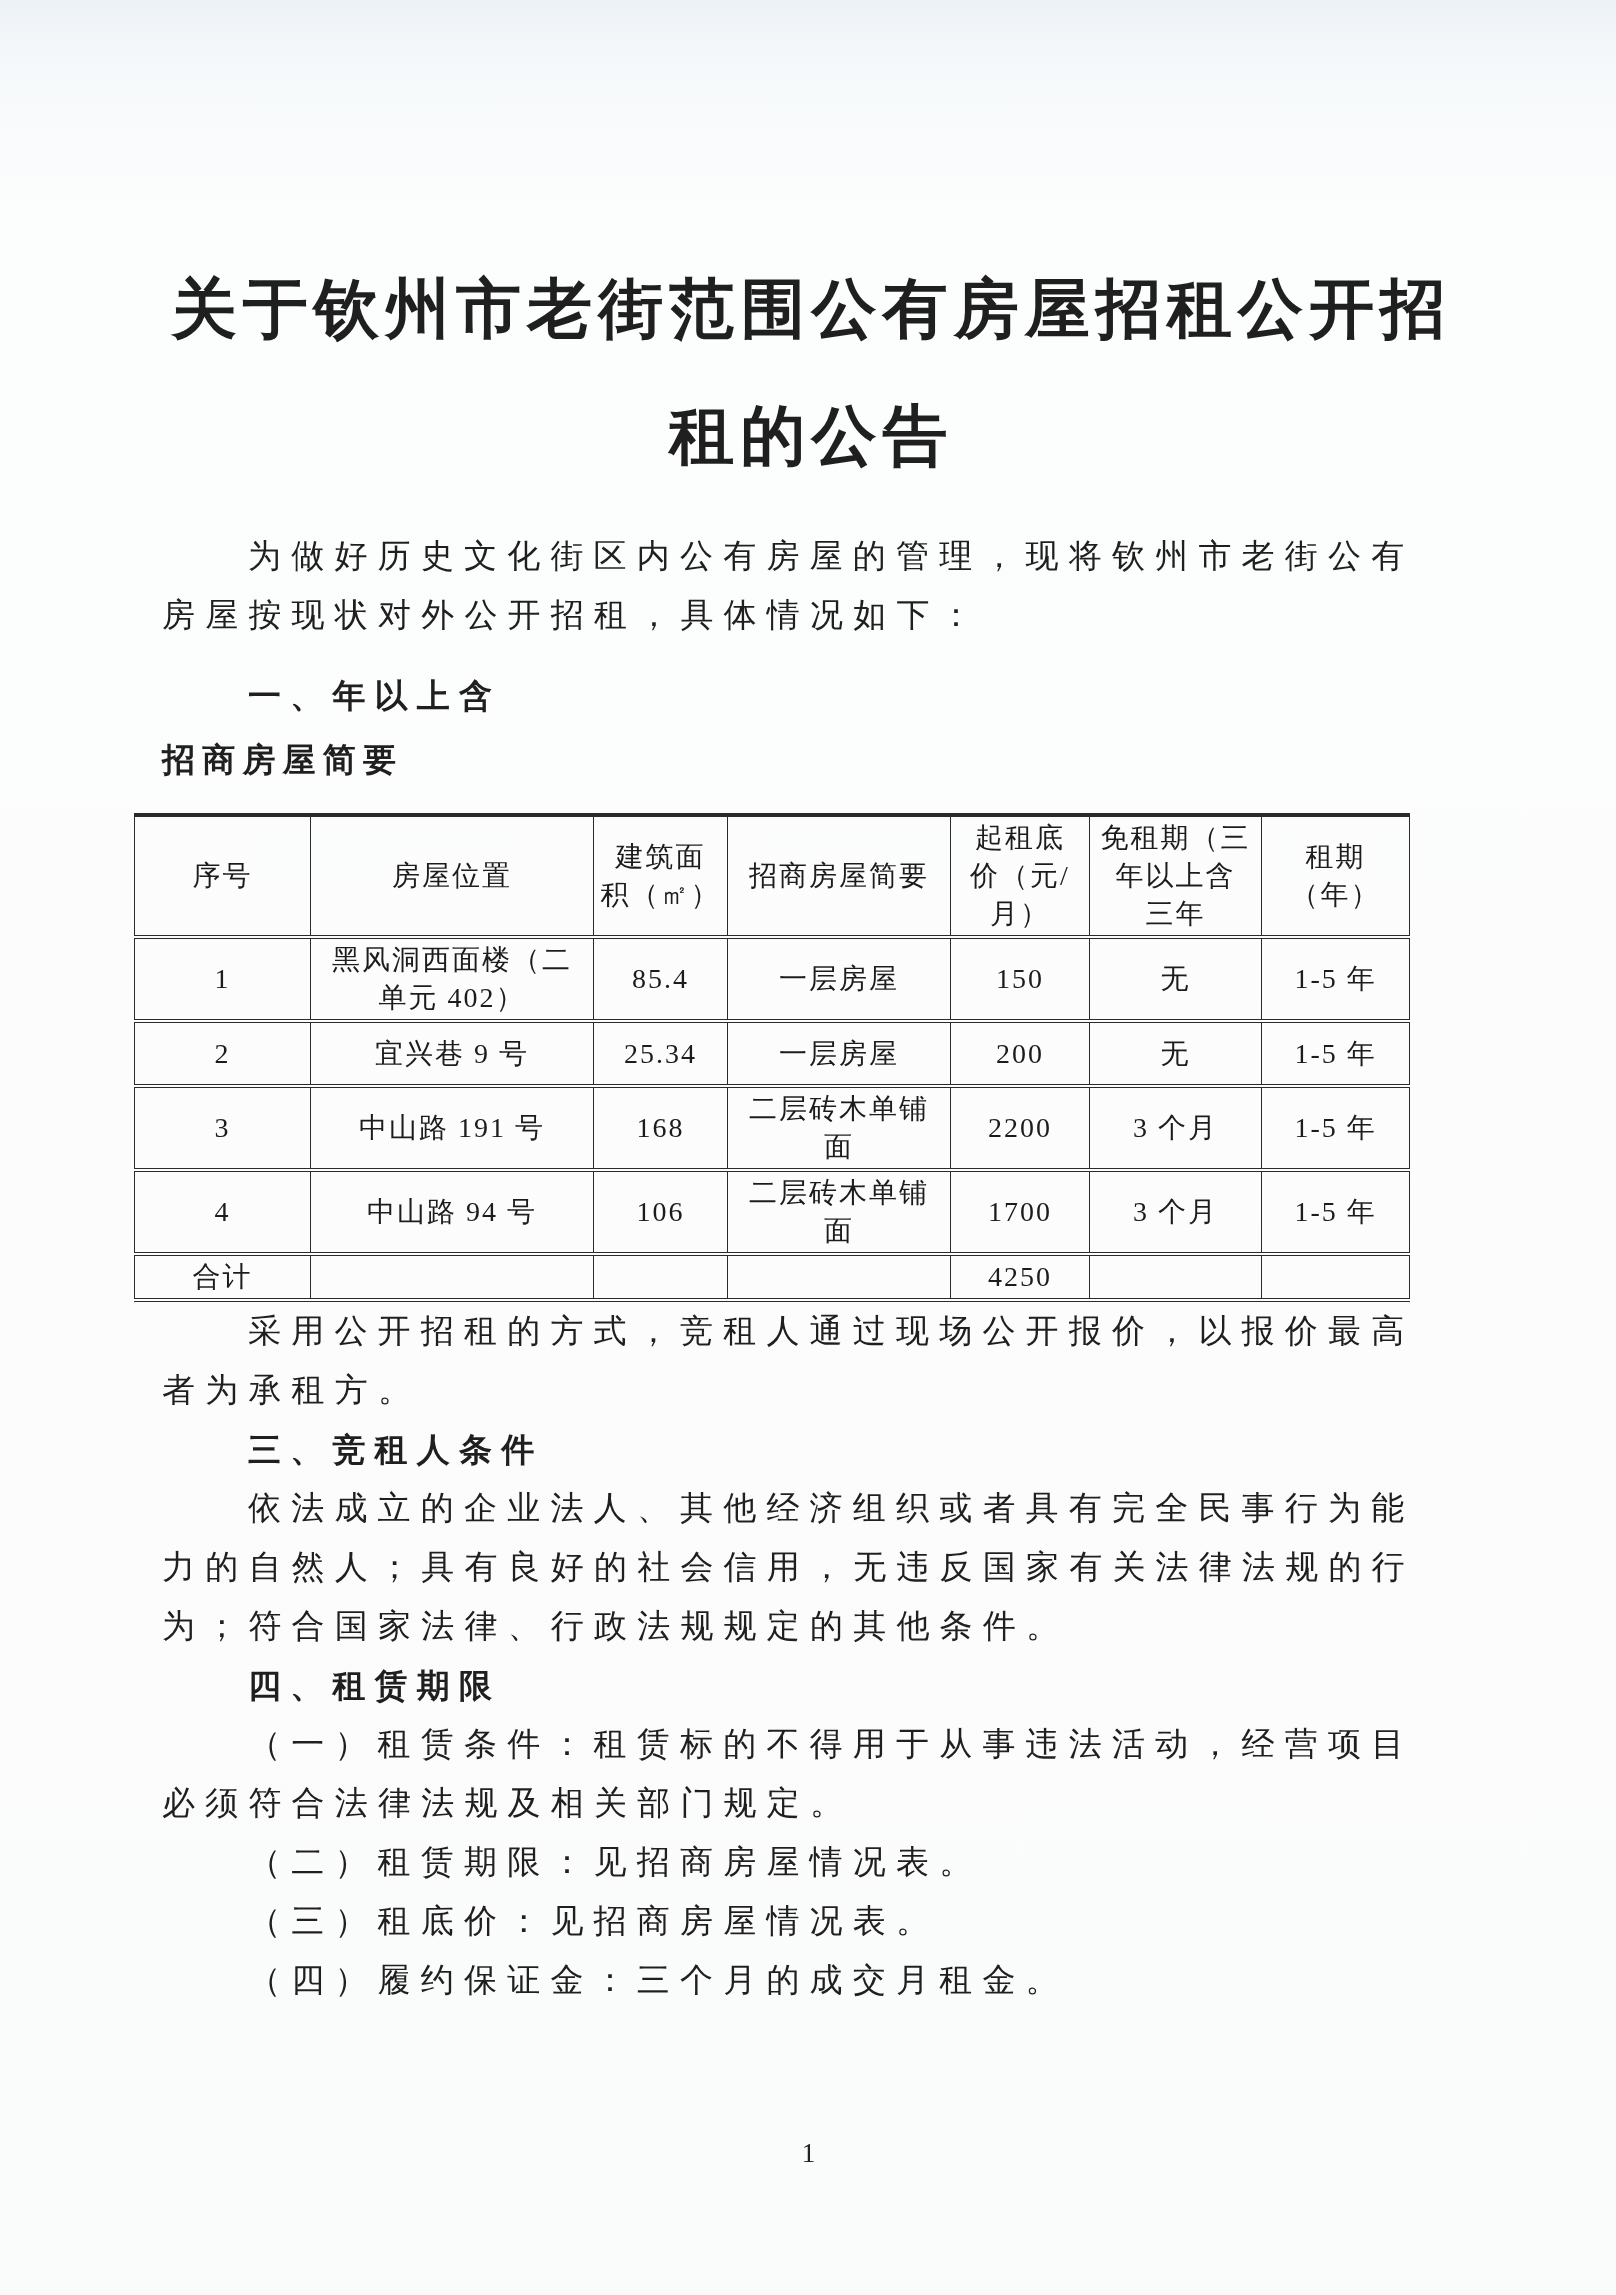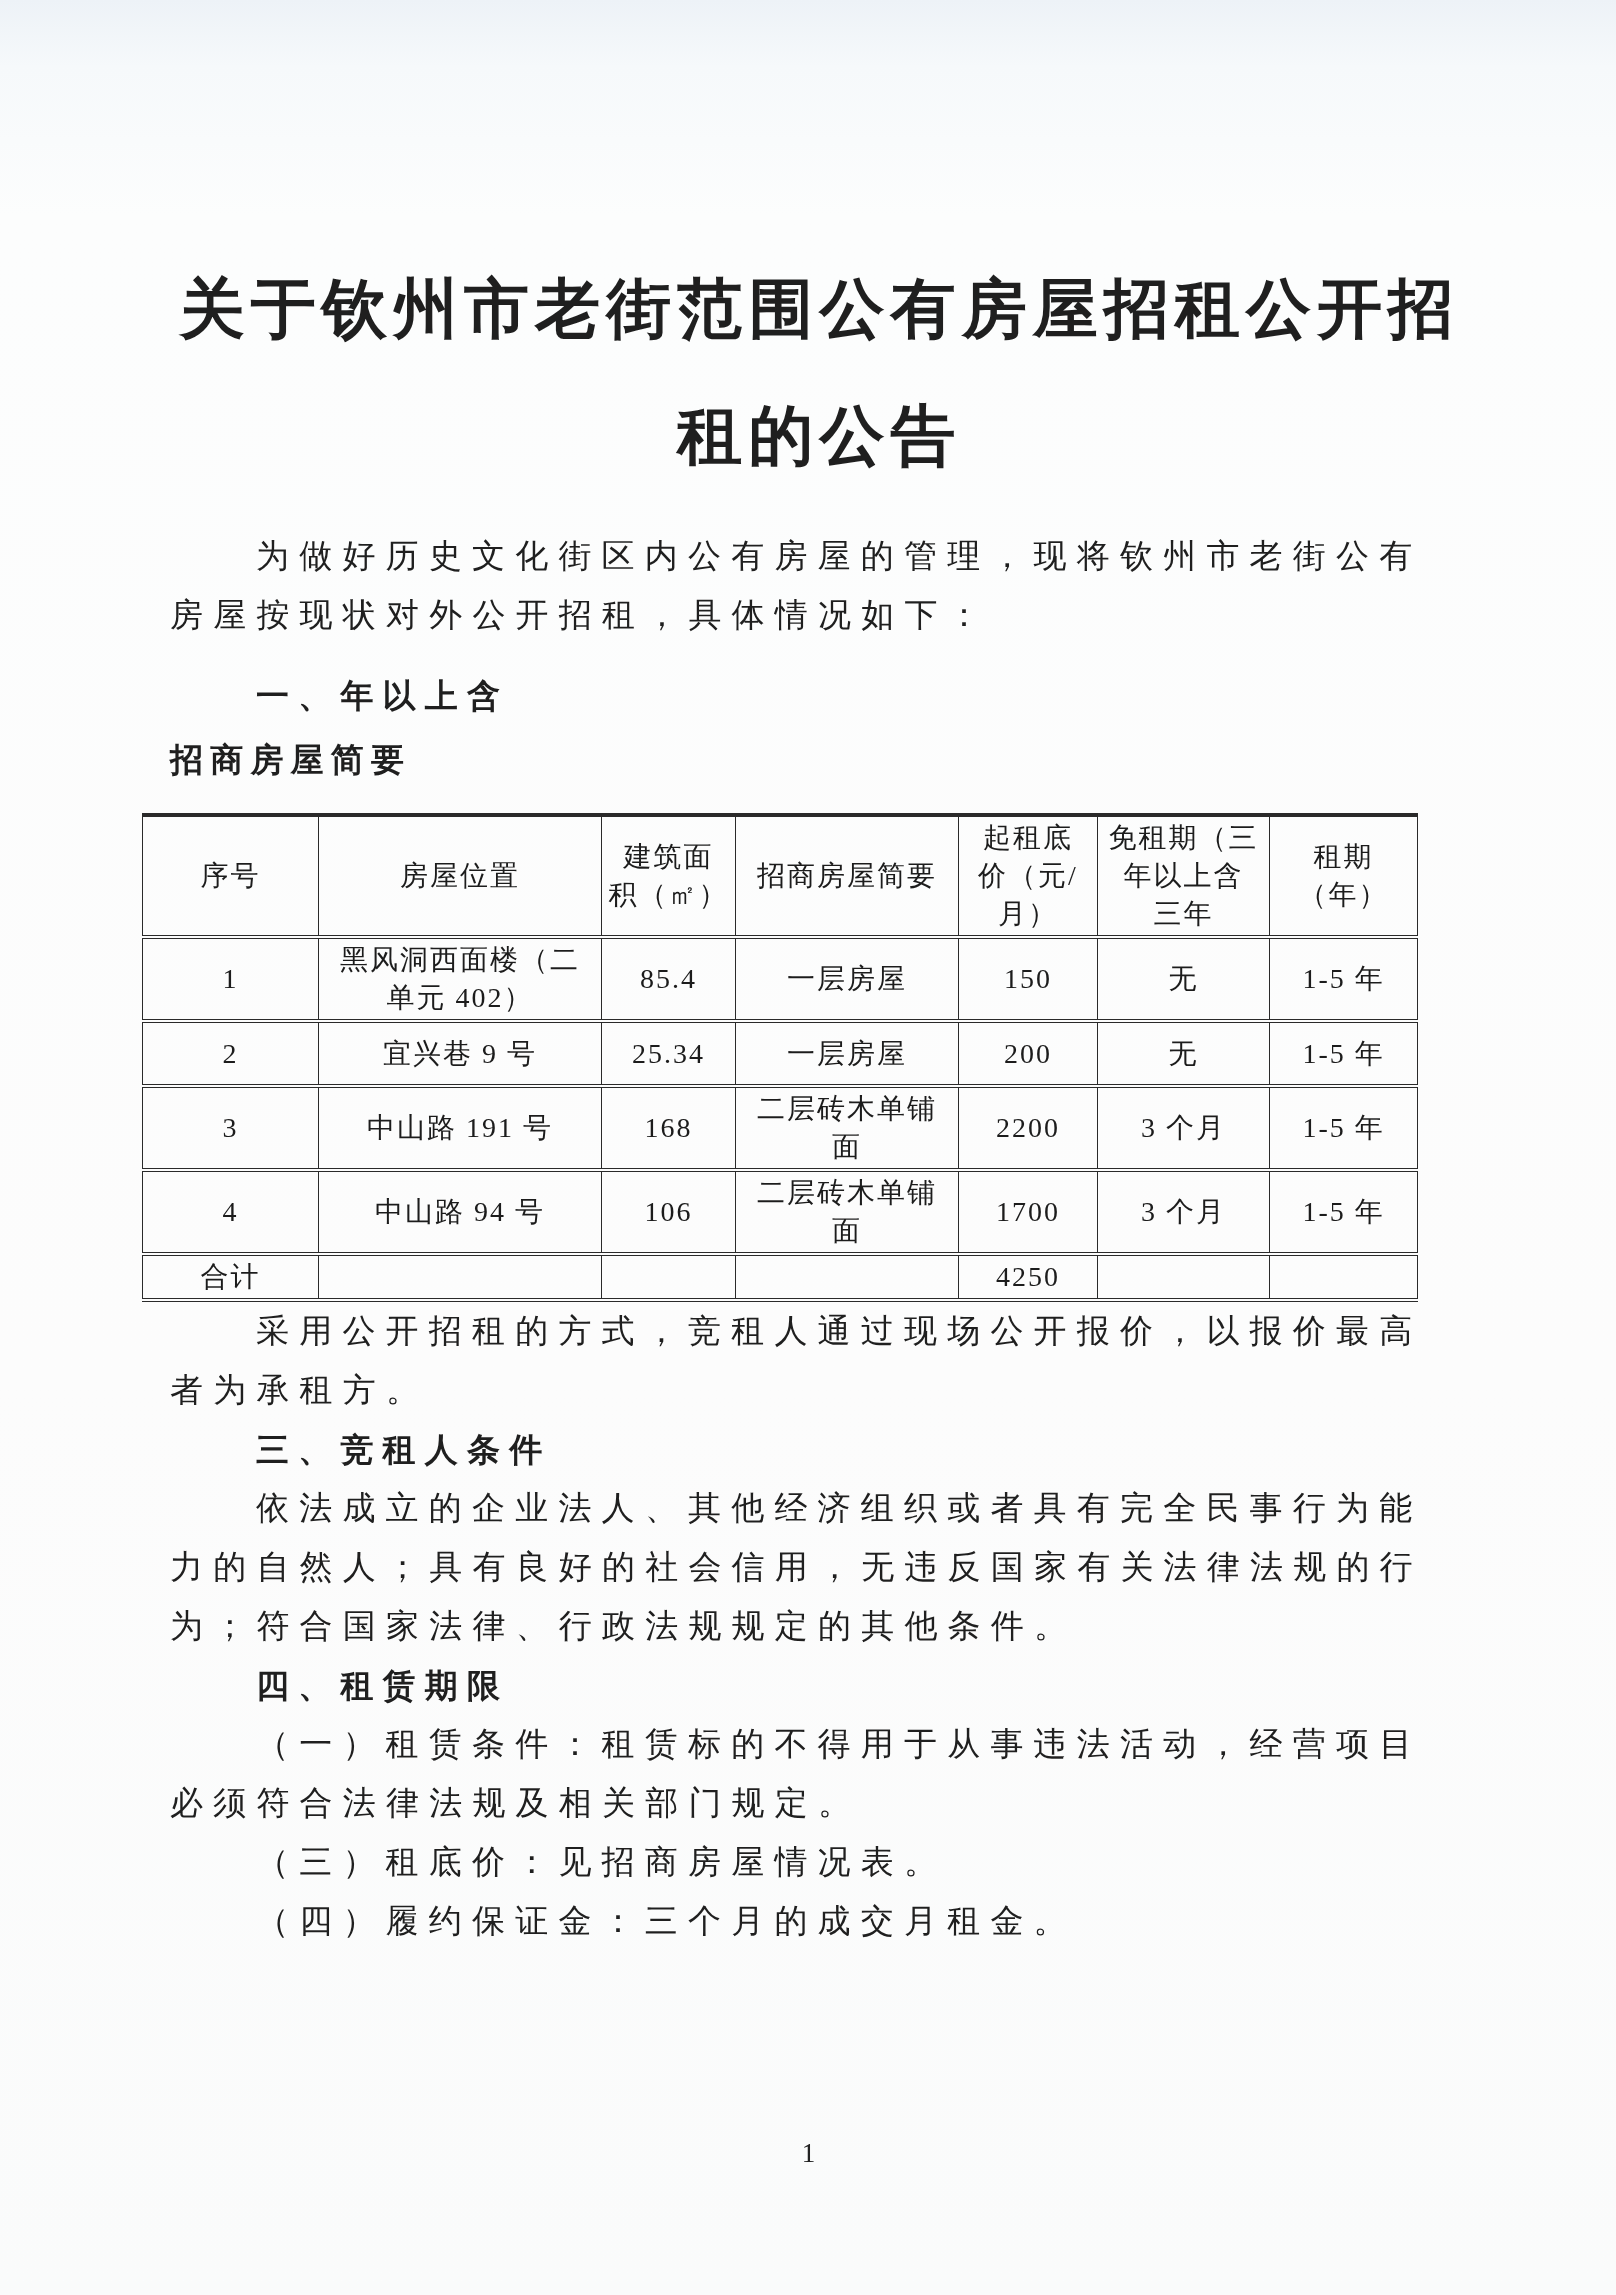--- a/index.html
+++ b/index.html
@@ -8,21 +8,21 @@
     position:relative;
     width:1617px;height:2295px;
     margin:0 auto;
     background:linear-gradient(180deg,#edf2f7 0px,#f6f9fb 67px,#fcfdfd 215px,#fcfcfc 60%,#fafbfb 100%);
     color:#1f1f1f;
     overflow:hidden;
     font-family:"Liberation Serif","DejaVu Serif",serif;
   }
   .content{
     position:absolute;
-    left:170px;top:0;
+    left:162px;top:0;
     width:1299px;
   }
   .doc-title{
     margin-top:245px;
     font-family:"Liberation Sans","DejaVu Sans",sans-serif;
     font-weight:700;
     font-size:65px;
     line-height:127px;
     letter-spacing:6.1px;
     text-align:center;
@@ -191,20 +191,21 @@
 者为承租方。</div>
 
     <div class="sec-heading indented">三、竞租人条件</div>
     <div class="para">依法成立的企业法人、其他经济组织或者具有完全民事行为能
 力的自然人；具有良好的社会信用，无违反国家有关法律法规的行
 为；符合国家法律、行政法规规定的其他条件。</div>
 
     <div class="sec-heading indented">四、租赁期限</div>
     <div class="para">（一）租赁条件：租赁标的不得用于从事违法活动，经营项目
 必须符合法律法规及相关部门规定。</div>
+    <div class="para">（二）租赁期限：见招商房屋情况表。</div>
     <div class="para">（三）租底价：见招商房屋情况表。</div>
     <div class="para">（四）履约保证金：三个月的成交月租金。</div>
 
   </div>
 
   <div class="page-number">1</div>
 </div>
 
 
 </body></html>

